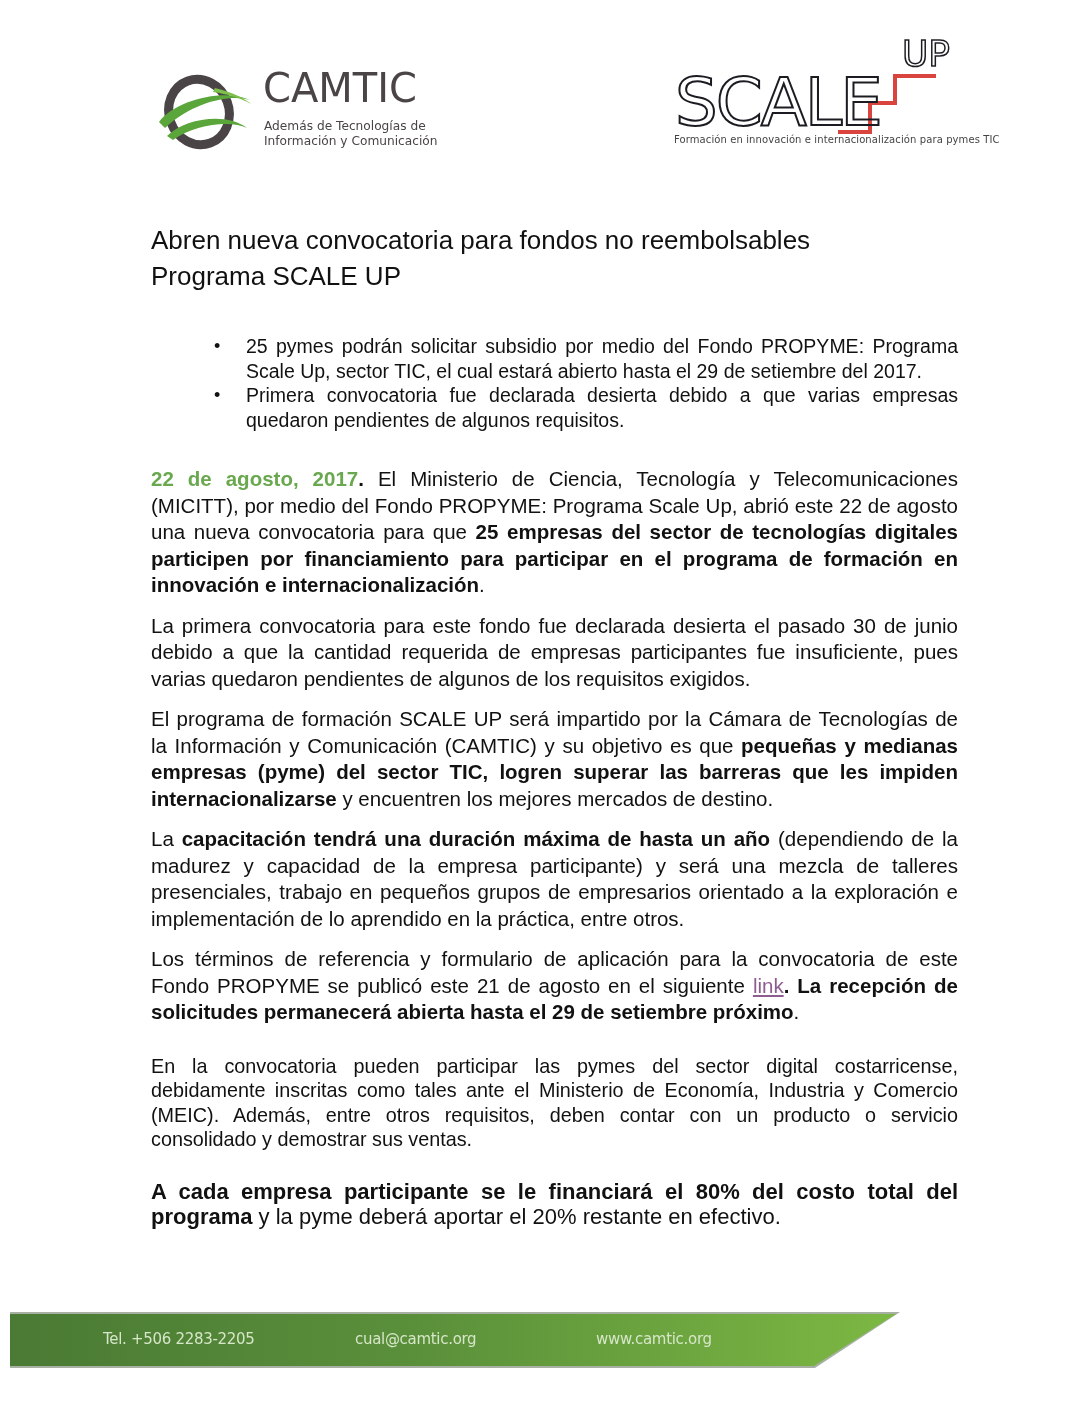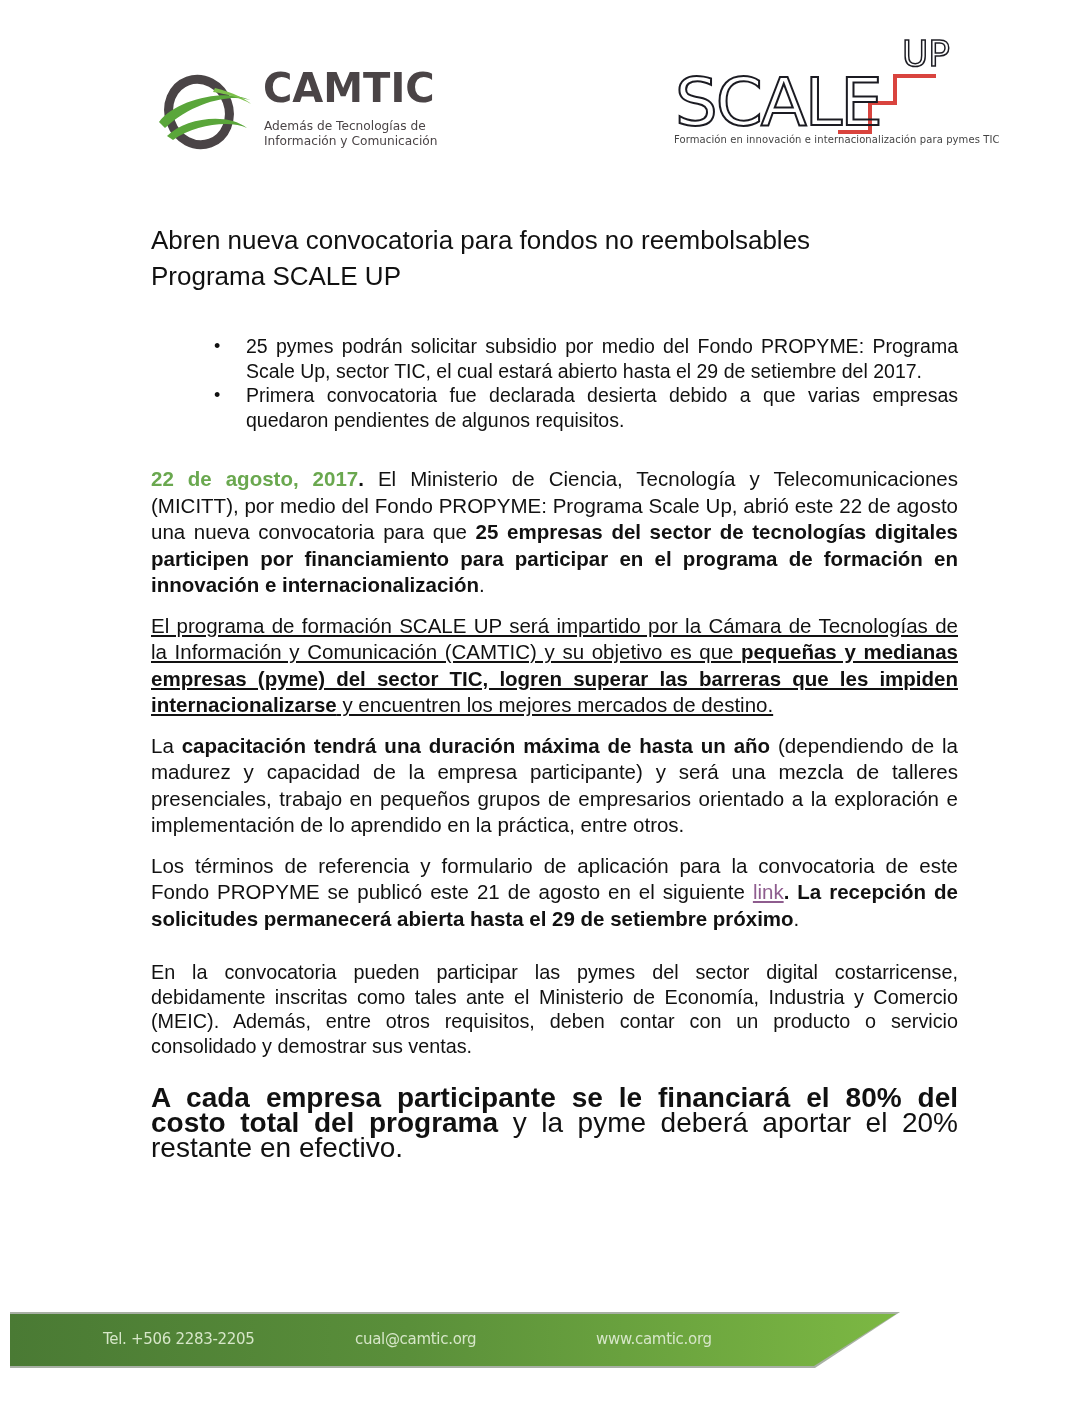--- a/index.html
+++ b/index.html
@@ -28,21 +28,21 @@
       left: 0;
       top: 2px;
       width: 100px;
       height: 82px;
     }
     .camtic-name {
       position: absolute;
       left: 108px;
       top: -4px;
       font-family: "DejaVu Sans", sans-serif;
-      font-weight: bold;
+      font-weight: normal;
       font-size: 40px;
       letter-spacing: 0px;
       color: #4a4446;
       line-height: 48px;
       text-align: right;
     }
     .camtic-sub {
       position: absolute;
       left: 109px;
       top: 51px;
@@ -141,25 +141,25 @@
       margin: 0;
       font-size: 20.5px;
       line-height: 26.5px;
       text-align: justify;
     }
     .para b {
       font-weight: bold;
     }
     .p1 { margin-top: 34px; }
     .p2 { margin-top: 14px; }
-    .p3 { margin-top: 14px; text-decoration: underline; }
+    .p3 { margin-top: 14px; }
     .p4 { margin-top: 14px; }
     .p5 { margin-top: 14px; }
     .p6 { margin-top: 28px; font-size: 19.8px; line-height: 24.5px; }
-    .p7 { margin-top: 27px; font-size: 28px; line-height: 25px; }
+    .p7 { margin-top: 27px; font-size: 22px; line-height: 25px; }
     .dateline {
       color: #6aa84f;
       font-weight: bold;
     }
     .doc-link {
       color: #8e5c8e;
       text-decoration: underline;
       cursor: pointer;
     }
     
@@ -235,20 +235,21 @@
     <li>
       <span class="bullet-dot">•</span>
       <span>Primera convocatoria fue declarada desierta debido a que varias empresas quedaron pendientes de algunos requisitos.</span>
     </li>
   </ul>
 
   <p class="para p1">
     <span class="dateline">22 de agosto, 2017</span><b>.</b><span> El Ministerio de Ciencia, Tecnología y Telecomunicaciones (MICITT), por medio del Fondo PROPYME: Programa Scale Up, abrió este 22 de agosto una nueva convocatoria para que </span><b>25 empresas del sector de tecnologías digitales participen por financiamiento para participar en el programa de formación en innovación e internacionalización</b><span>.</span>
   </p>
 
+  <p class="para p2">La primera convocatoria para este fondo fue declarada desierta el pasado 30 de junio debido a que la cantidad requerida de empresas participantes fue insuficiente, pues varias quedaron pendientes de algunos de los requisitos exigidos.</p>
 
   <p class="para p3">
     <span>El programa de formación SCALE UP  será impartido por la Cámara de Tecnologías de la Información y Comunicación (CAMTIC) y su objetivo es que </span><b>pequeñas y medianas empresas (pyme) del sector TIC, logren superar las barreras que les impiden internacionalizarse</b><span> y encuentren los mejores mercados de destino.</span>
   </p>
 
   <p class="para p4">
     <span>La </span><b>capacitación tendrá una duración máxima de hasta un año</b><span> (dependiendo de la madurez y capacidad de la empresa participante) y será una mezcla de talleres presenciales, trabajo en pequeños grupos de empresarios orientado a la exploración e implementación de lo aprendido en la práctica, entre otros.</span>
   </p>
 
   <p class="para p5">

